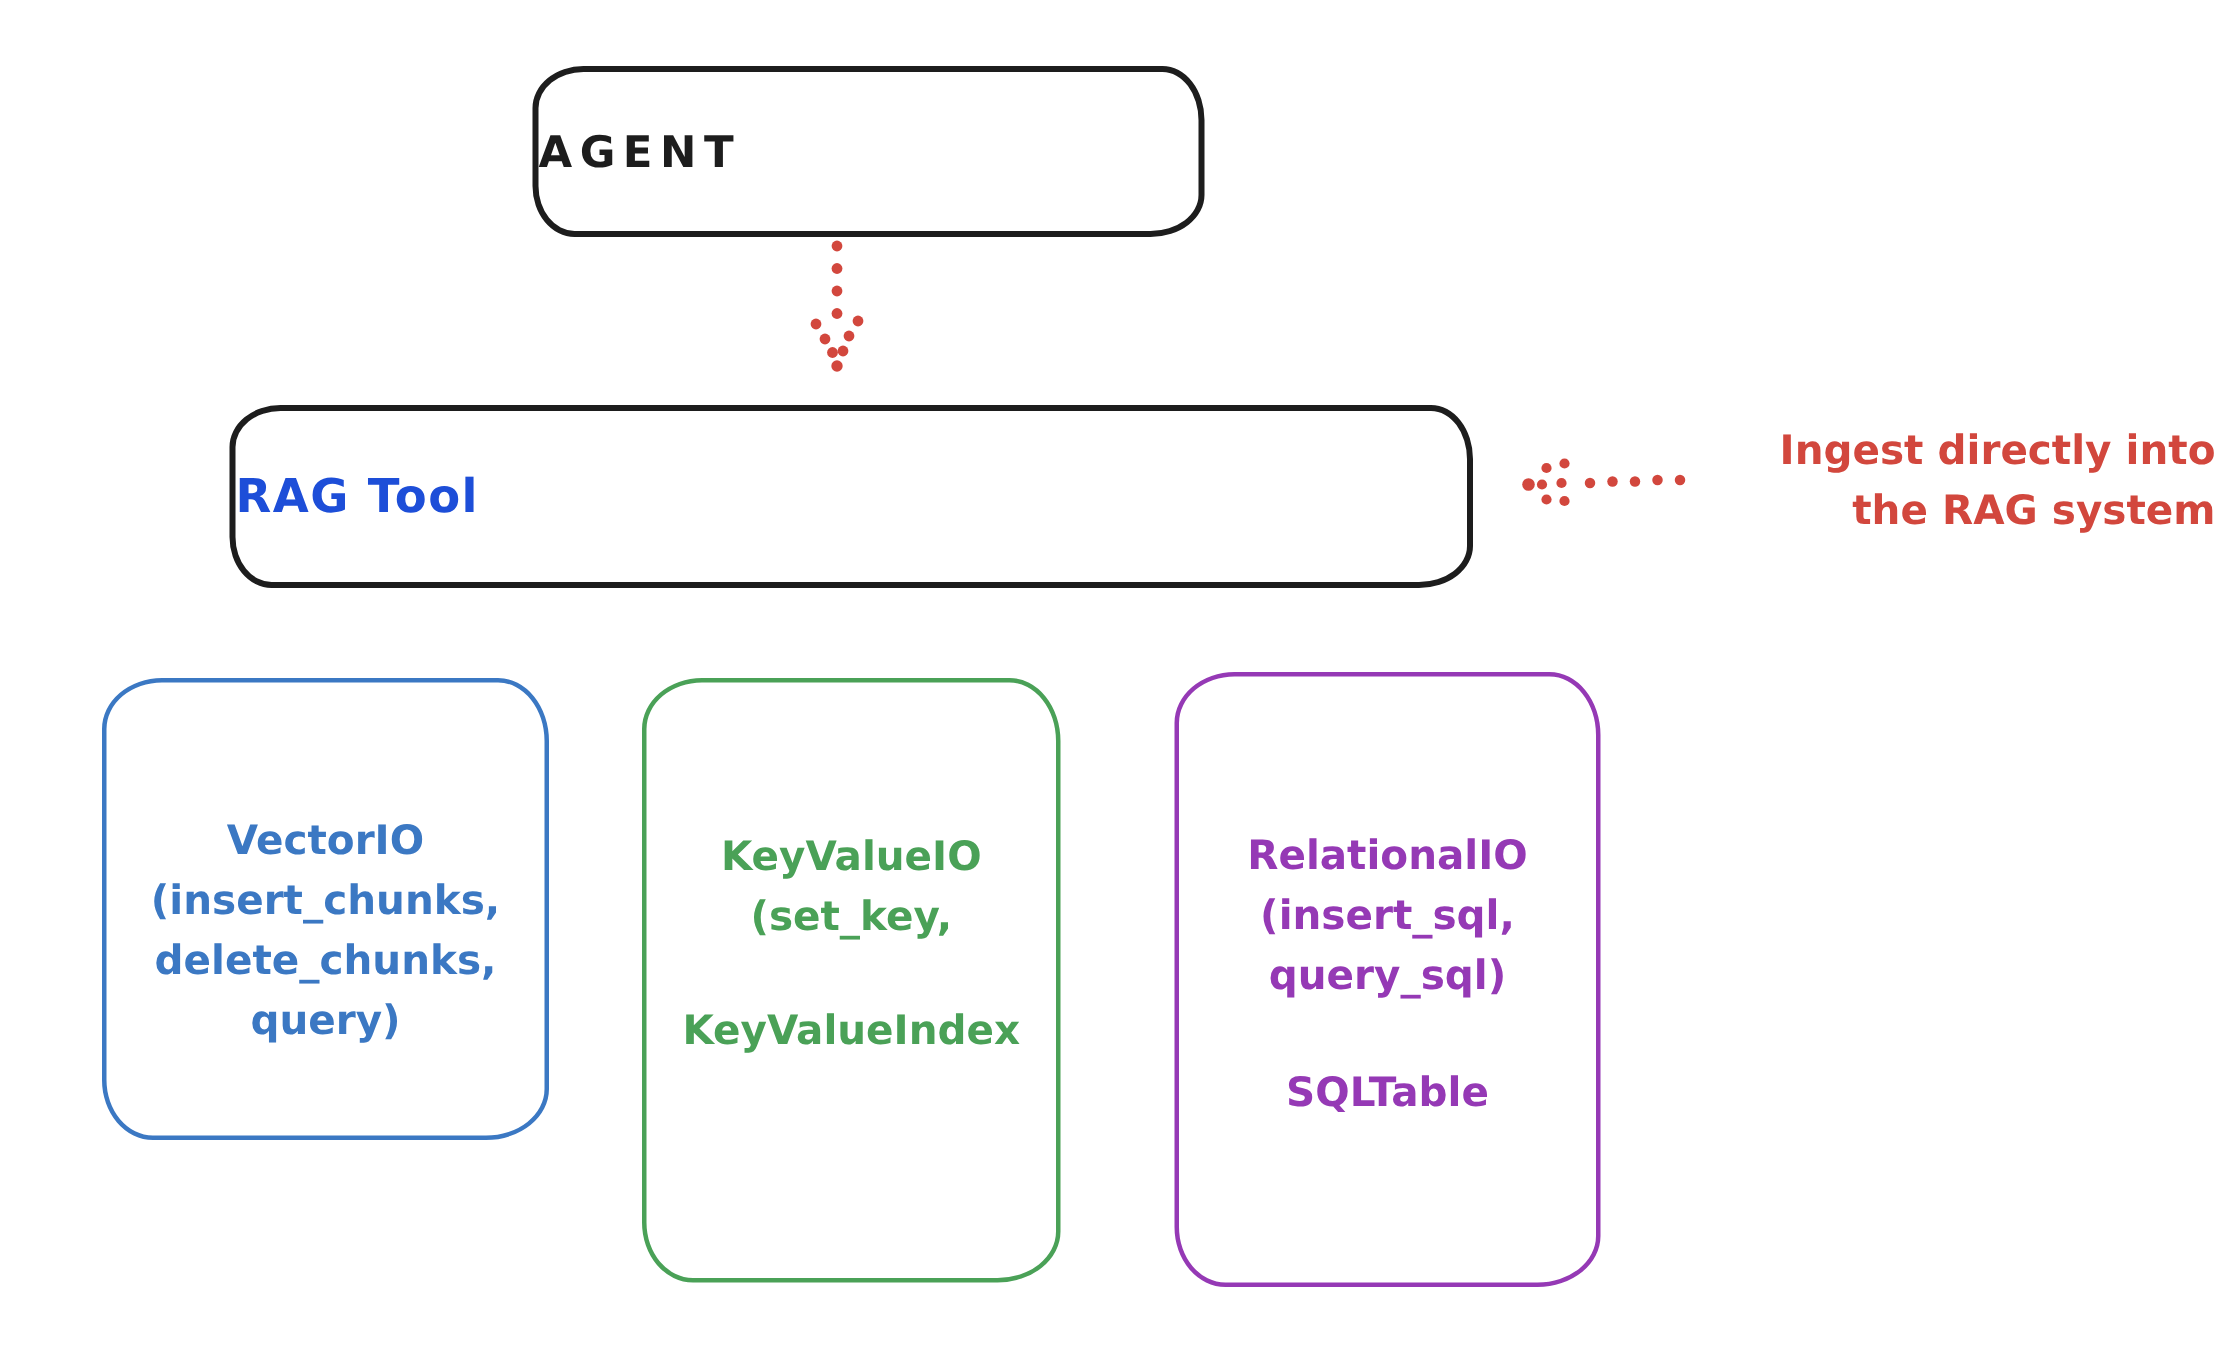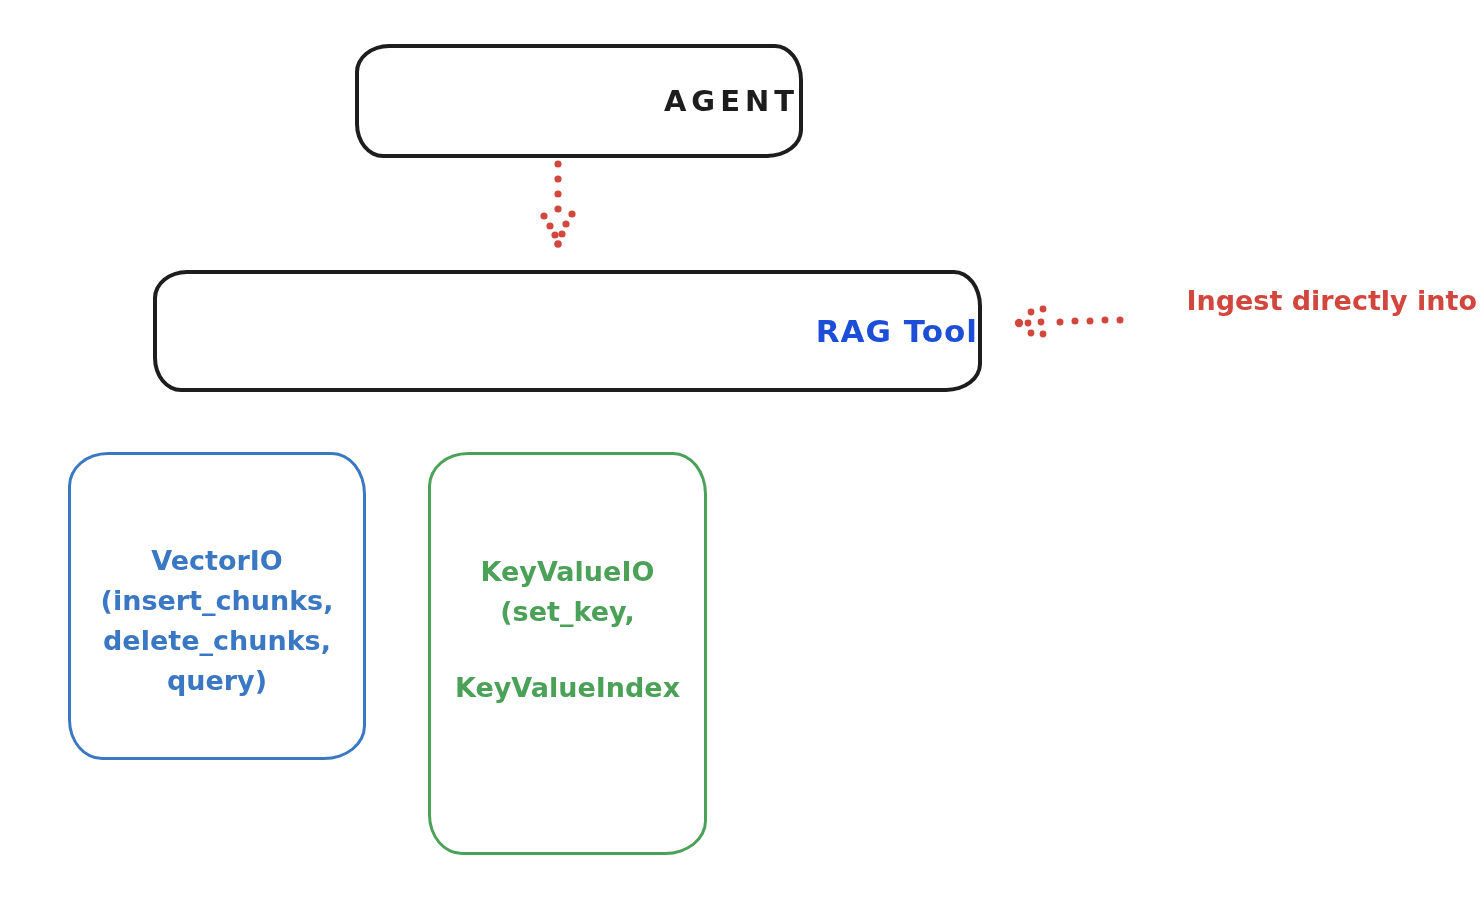--- a/index.html
+++ b/index.html
@@ -9,21 +9,21 @@
     height: 910px;
     background: #ffffff;
     font-family: "DejaVu Sans", "Liberation Sans", sans-serif;
     overflow: hidden;
   }
   .node {
     position: absolute;
     background: #ffffff;
     display: flex;
     align-items: center;
-    justify-content: flex-end;
+    justify-content: flex-start;
     box-sizing: border-box;
   }
   
   .box-dark {
     border: 4px solid #1d1d1d;
     border-radius: 34px 28px 36px 28px / 28px 36px 28px 34px;
   }
   #agent-box  { left: 355px; top: 44px;  width: 448px; height: 114px; }
   #ragtool-box{ left: 153px; top: 270px; width: 829px; height: 122px; }
   #agent-box .node-label {
@@ -113,31 +113,39 @@
       <circle cx="48" cy="22" r="3.5"></circle>
       <circle cx="63" cy="21" r="3.5"></circle>
       <circle cx="78" cy="21" r="3.5"></circle>
       <circle cx="93" cy="20" r="3.5"></circle>
       <circle cx="108" cy="20" r="3.5"></circle>
     </g>
   </svg>
 
   <div id="ingest-annotation">
     <div>Ingest directly into</div>
+    <div>the RAG system</div>
   </div>
 
   <div class="node box-colored" id="vector-box">
     <div>VectorIO</div>
     <div>(insert_chunks,</div>
     <div>delete_chunks,</div>
     <div>query)</div>
     <div class="spacer-blue"></div>
   </div>
 
   <div class="node box-colored" id="keyvalue-box">
     <div>KeyValueIO</div>
     <div>(set_key,</div>
     <div class="spacer-green"></div>
     <div>KeyValueIndex</div>
   </div>
 
+  <div class="node box-colored" id="relational-box">
+    <div>RelationalIO</div>
+    <div>(insert_sql,</div>
+    <div>query_sql)</div>
+    <div class="spacer-purple"></div>
+    <div>SQLTable</div>
+  </div>
 
 </div>
 
 </body></html>

